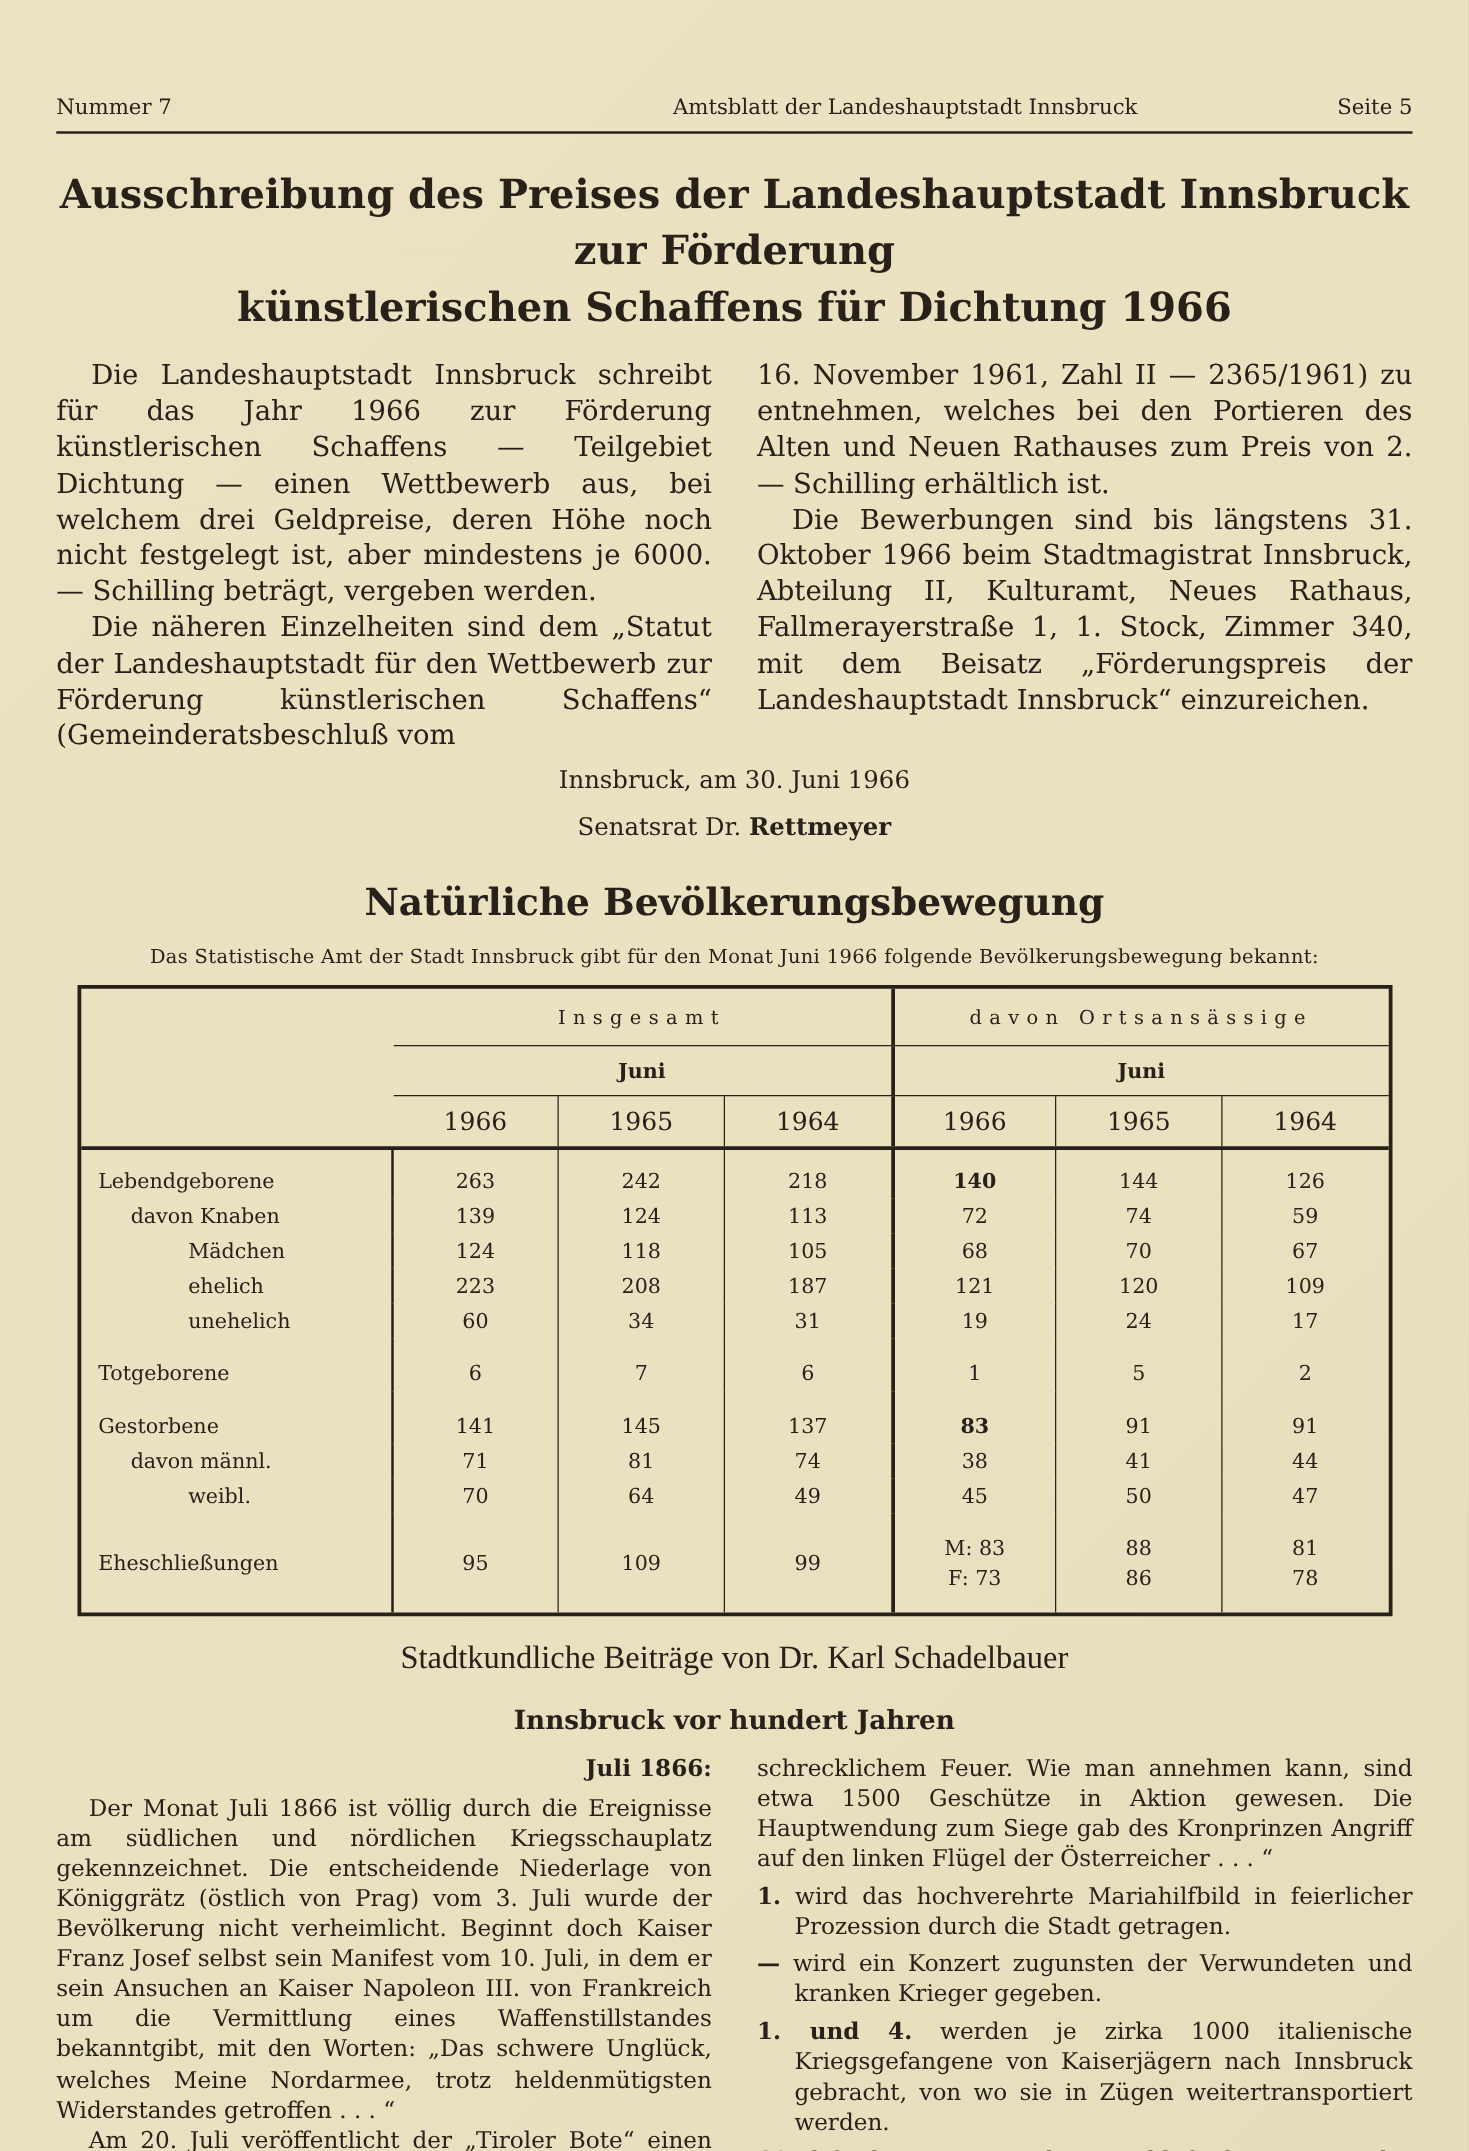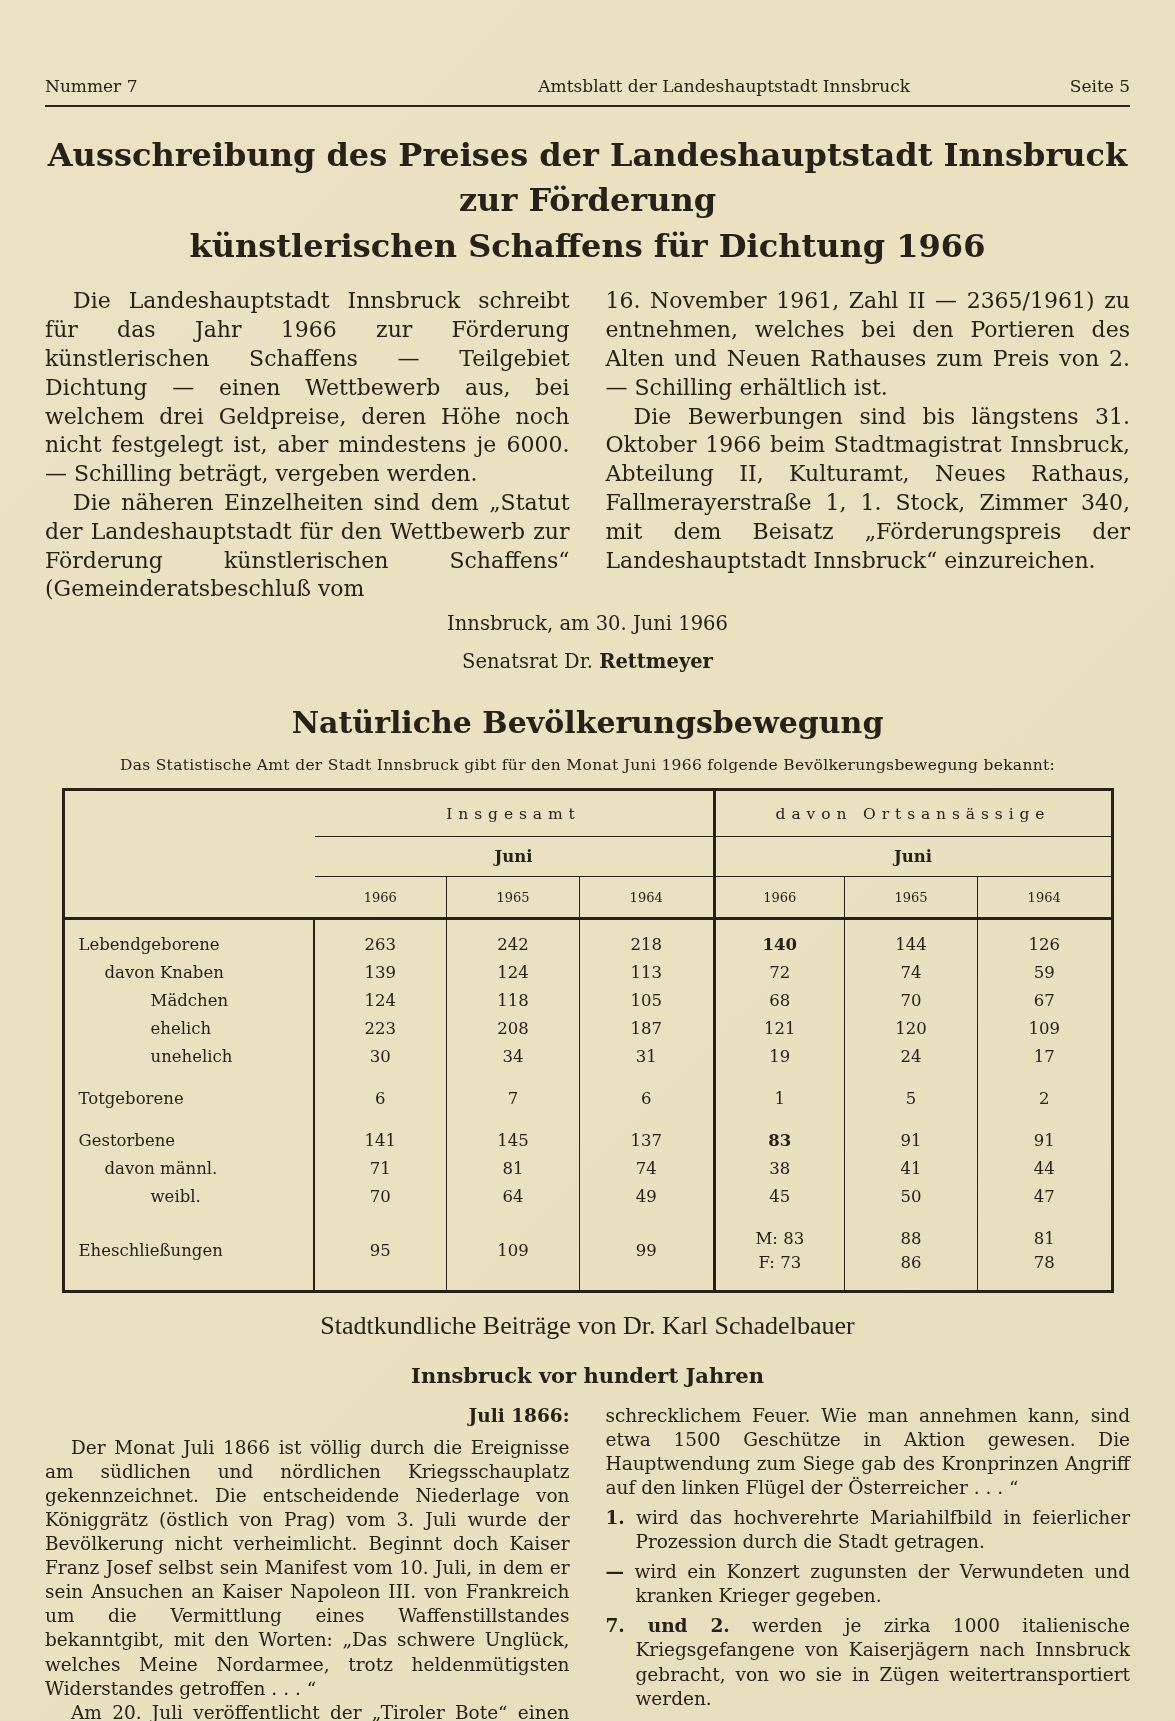--- a/index.html
+++ b/index.html
@@ -45,21 +45,21 @@
   .tgrid{display:grid;grid-template-columns:250px repeat(6,1fr);}
   .thead{border-bottom:3px solid var(--ink);}
   .cell{padding:2px 4px;font-size:16.5px;}
   .h-label{grid-column:1;grid-row:1/4;display:flex;align-items:center;padding-left:26px;border-right:2px solid var(--ink);font-size:17px;}
   .h-group{grid-row:1;display:flex;align-items:center;justify-content:center;height:46px;border-bottom:1.5px solid var(--ink);letter-spacing:0.38em;font-size:15.5px;}
   .h-g1{grid-column:2/5;}
   .h-g2{grid-column:5/8;border-left:3px solid var(--ink);}
   .h-month{grid-row:2;display:flex;align-items:center;justify-content:center;height:40px;border-bottom:1.5px solid var(--ink);font-size:16.5px;font-weight:bold;}
   .h-m1{grid-column:2/5;}
   .h-m2{grid-column:5/8;border-left:3px solid var(--ink);}
-  .h-year{grid-row:3;display:flex;align-items:center;justify-content:center;height:40px;font-size:13px;}
+  .h-year{grid-row:3;display:flex;align-items:center;justify-content:center;height:40px;font-size:20px;}
   .h-y0{grid-column:2;border-right:1px solid var(--ink);}
   .h-y1{grid-column:3;border-right:1px solid var(--ink);}
   .h-y2{grid-column:4;}
   .h-y3{grid-column:5;border-left:3px solid var(--ink);border-right:1px solid var(--ink);}
   .h-y4{grid-column:6;border-right:1px solid var(--ink);}
   .h-y5{grid-column:7;}
 
   .trow .lab{border-right:2px solid var(--ink);line-height:1.45;}
   .trow .val{text-align:center;line-height:1.45;}
   .trow .v0,.trow .v1{border-right:1px solid var(--ink);}
@@ -166,21 +166,21 @@
           <div class="cell lab ind2">ehelich</div>
           <div class="cell val v0">223</div>
           <div class="cell val v1">208</div>
           <div class="cell val v2">187</div>
           <div class="cell val v3">121</div>
           <div class="cell val v4">120</div>
           <div class="cell val v5">109</div>
         </div>
         <div class="tgrid trow">
           <div class="cell lab ind2">unehelich</div>
-          <div class="cell val v0">30</div>
+          <div class="cell val v0">60</div>
           <div class="cell val v1">34</div>
           <div class="cell val v2">31</div>
           <div class="cell val v3">19</div>
           <div class="cell val v4">24</div>
           <div class="cell val v5">17</div>
         </div>
         <div class="tgrid trow gap">
           <div class="cell lab ind0">Totgeborene</div>
           <div class="cell val v0">6</div>
           <div class="cell val v1">7</div>
@@ -244,19 +244,19 @@
     <div class="arch-col">
       <p class="month">Juli 1866:</p>
       <p class="ind">Der Monat Juli 1866 ist völlig durch die Ereignisse am südlichen und nördlichen Kriegsschauplatz gekennzeichnet. Die entscheidende Niederlage von Königgrätz (östlich von Prag) vom 3. Juli wurde der Bevölkerung nicht verheimlicht. Beginnt doch Kaiser Franz Josef selbst sein Manifest vom 10. Juli, in dem er sein Ansuchen an Kaiser Napoleon III. von Frankreich um die Vermittlung eines Waffenstillstandes bekanntgibt, mit den Worten: „Das schwere Unglück, welches Meine Nordarmee, trotz heldenmütigsten Widerstandes getroffen . . . “</p>
       <p class="ind">Am 20. Juli veröffentlicht der „Tiroler Bote“ einen zwei Seiten langen Bericht über „ Die Schlacht bei Königgrätz“, in dem es u. a. heißt: „Die Schlacht bei Königgrätz ist ein Sieg für die preußische Armee gewesen. Die Truppen fochten mit dem größten Heldenmute. Stundenlang standen sie in</p>
     </div>
     <div class="arch-col">
       <p>schrecklichem Feuer. Wie man annehmen kann, sind etwa 1500 Geschütze in Aktion gewesen. Die Hauptwendung zum Siege gab des Kronprinzen Angriff auf den linken Flügel der Österreicher . . . “</p>
       <div>
         <p class="arch-item"><span class="marker">1.</span> <span>wird das hochverehrte Mariahilfbild in feierlicher Prozession durch die Stadt getragen.</span></p>
         <p class="arch-item"><span class="marker">—</span> <span>wird ein Konzert zugunsten der Verwundeten und kranken Krieger gegeben.</span></p>
-        <p class="arch-item"><span class="marker">7. und 2.</span> <span>werden je zirka 1000 italienische Kriegsgefangene von Kaiserjägern nach Innsbruck gebracht, von wo sie in Zügen weitertransportiert werden.</span></p>
+        <p class="arch-item"><span class="marker">1. und 4.</span> <span>werden je zirka 1000 italienische Kriegsgefangene von Kaiserjägern nach Innsbruck gebracht, von wo sie in Zügen weitertransportiert werden.</span></p>
         <p class="arch-item"><span class="marker">13.</span> <span>faßt der Magistrat den Beschluß, die Truppen der Südarmee, die in den nächsten Tagen durchmarschieren sollten, mit der städtischen Musik einzubegleiten. Die Stadtrepräsentanz sollte sie bei der Triumphpforte empfangen und begrüßen.</span></p>
       </div>
     </div>
   </section>
 
 </div>
 
 </body></html>

